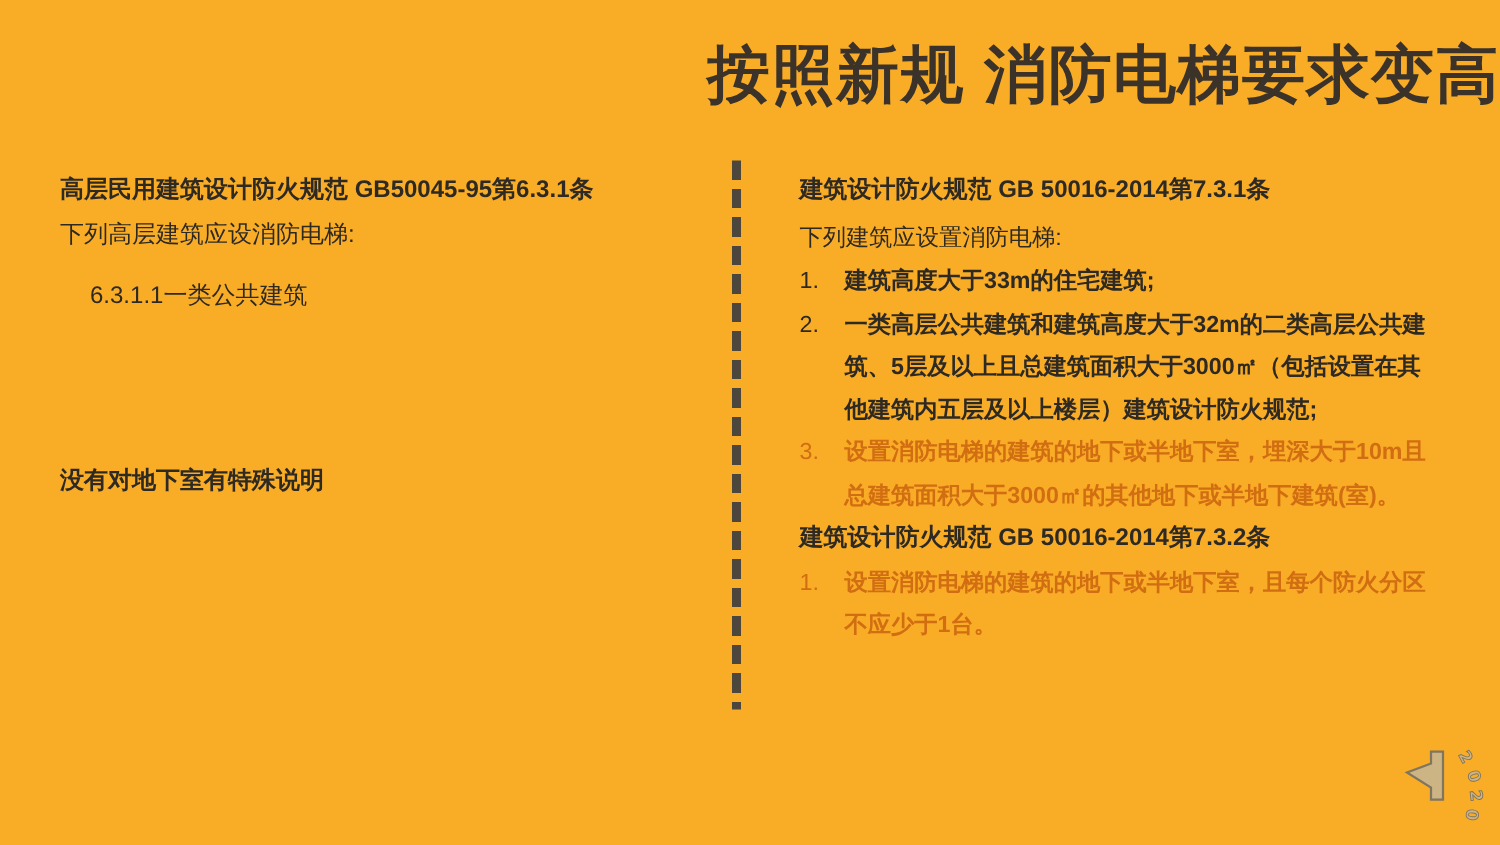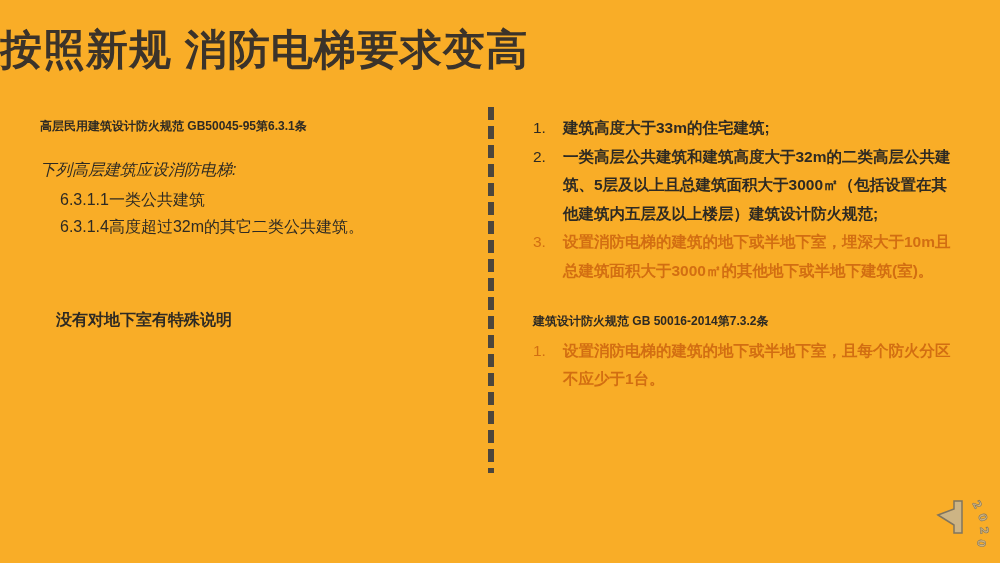--- a/index.html
+++ b/index.html
@@ -16,37 +16,37 @@
   body{
     position:relative;
     width:1000px;height:563px;
     background:var(--background);
     font-family:"Liberation Sans","DejaVu Sans",sans-serif;
     color:var(--text);
     overflow:hidden;
   }
   .slide-title{
     position:absolute;top:22px;left:0;width:100%;
-    text-align:left;
+    text-align:right;
     font-size:42px;
     font-weight:800;
     letter-spacing:1px;
     color:var(--title);
   }
   
   .left-col{
     position:absolute;left:40px;top:113px;width:440px;
     font-size:16px;line-height:27px;
   }
-  .col-heading{font-weight:bold;font-size:12px;color:var(--text);}
-  .left-col .intro{margin-top:16px;font-style:italic;}
-  .left-col .sub-items{margin-top:3px;padding-left:20px;}
+  .col-heading{font-weight:bold;font-size:16px;color:var(--text);}
+  .left-col .intro{margin-top:3px;}
+  .left-col .sub-items{margin-top:14px;padding-left:20px;}
   .left-col .sub-items div{margin-bottom:0px;line-height:27px;}
   .left-note{
-    position:absolute;left:56px;top:310px;
+    position:absolute;left:40px;top:310px;
     font-weight:bold;font-size:16px;color:var(--text);
   }
   
   .divider{
     position:absolute;left:488px;top:107px;
     width:6px;height:366px;
     background:repeating-linear-gradient(
       to bottom,
       var(--divider) 0px, var(--divider) 13px,
       transparent 13px, transparent 19px
@@ -64,21 +64,21 @@
     margin-bottom:0;
   }
   .num-item .num{
     flex:0 0 30px;
   }
   .num-item .txt{
     flex:1;
     font-weight:bold;
   }
   .hl{color:var(--highlight);}
-  .section2-heading{margin-top:22px;}
+  .section2-heading{}
   
   .audio-badge{
     position:absolute;right:8px;bottom:10px;
     width:60px;height:64px;
     background:none;border:none;cursor:pointer;
   }
   .sr-only{
     position:absolute;width:1px;height:1px;overflow:hidden;
     clip:rect(0 0 0 0);white-space:nowrap;
   }
@@ -86,28 +86,29 @@
 </head>
 <body>
 
 <h1 class="slide-title">按照新规 消防电梯要求变高</h1>
 
 <div class="left-col">
   <div class="col-heading">高层民用建筑设计防火规范 GB50045-95第6.3.1条</div>
   <div class="intro">下列高层建筑应设消防电梯:</div>
   <div class="sub-items">
     <div>6.3.1.1一类公共建筑</div>
-    <div>6.3.1.4高度超过32m的其它二类公共建筑。</div>
   </div>
 </div>
 <div class="left-note">没有对地下室有特殊说明</div>
 
 <div class="divider"></div>
 
 <div class="right-col">
+  <div class="col-heading">建筑设计防火规范 GB 50016-2014第7.3.1条</div>
+  <div class="intro">下列建筑应设置消防电梯:</div>
 
   <div class="num-list">
     <div class="num-item">
       <span class="num">1.</span>
       <span class="txt">建筑高度大于33m的住宅建筑;</span>
     </div>
     <div class="num-item">
       <span class="num">2.</span>
       <span class="txt">一类高层公共建筑和建筑高度大于32m的二类高层公共建筑、5层及以上且总建筑面积大于3000㎡（包括设置在其他建筑内五层及以上楼层）建筑设计防火规范;</span>
     </div>

